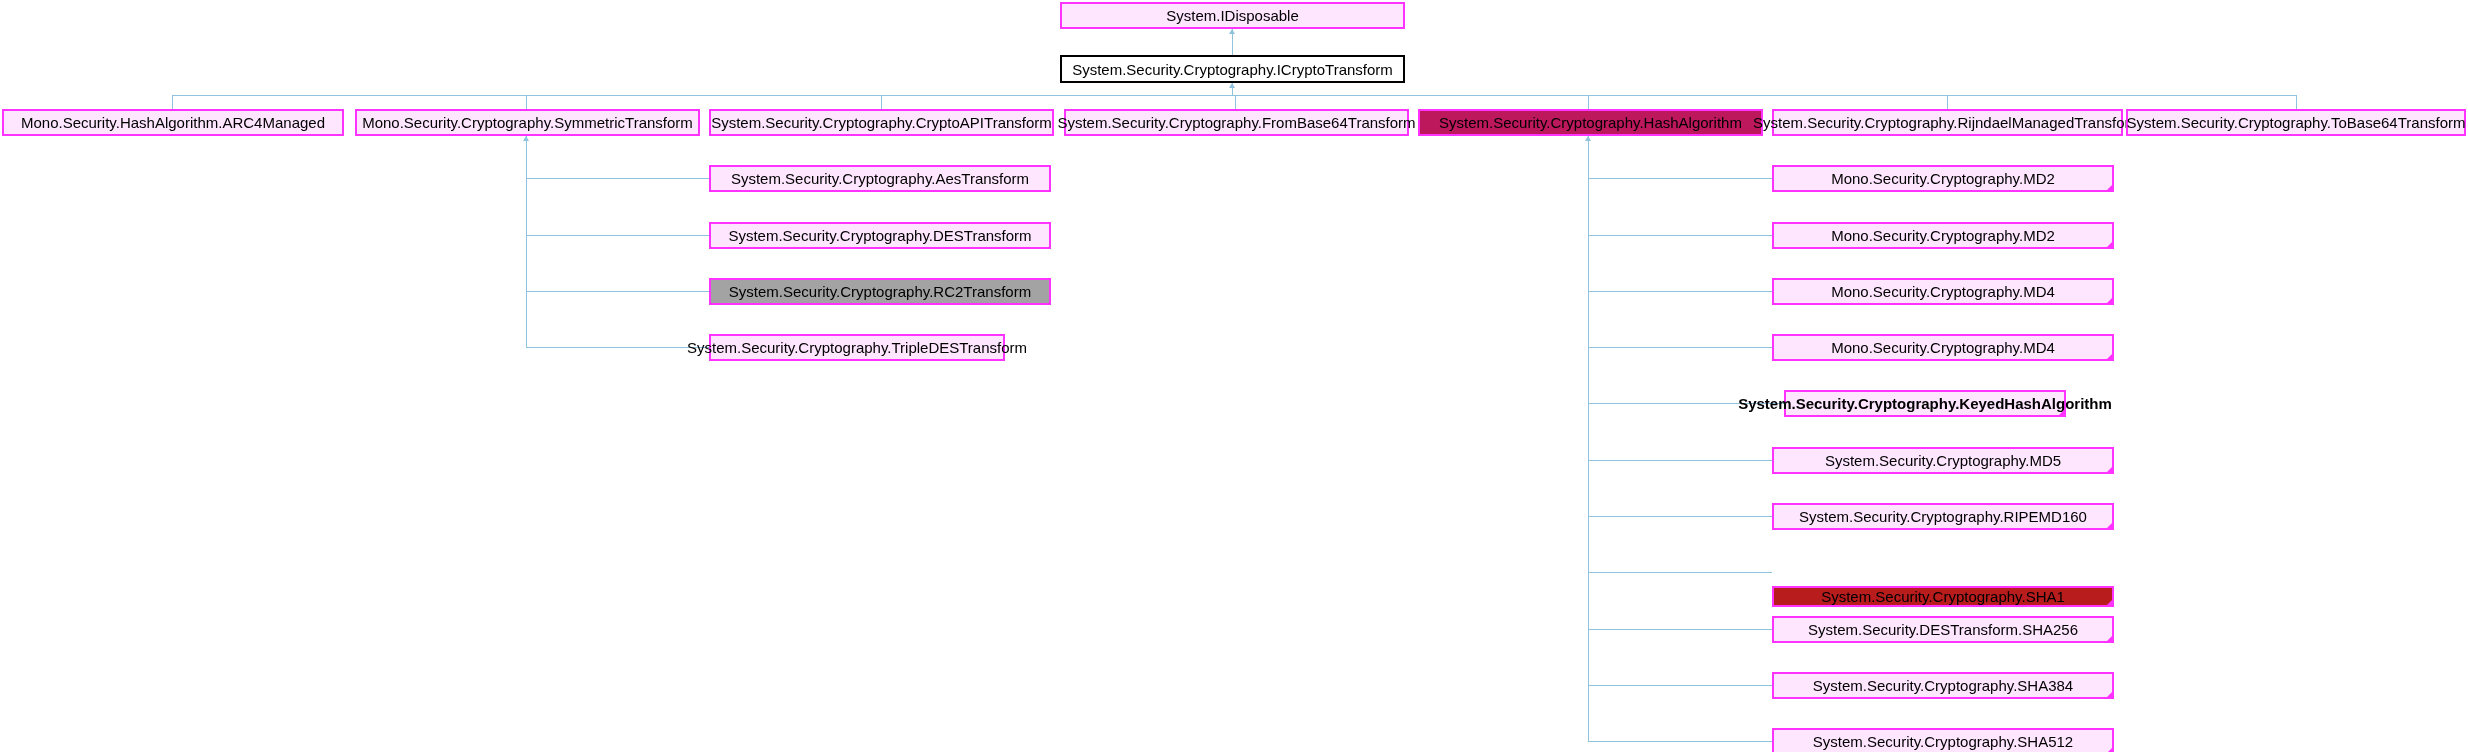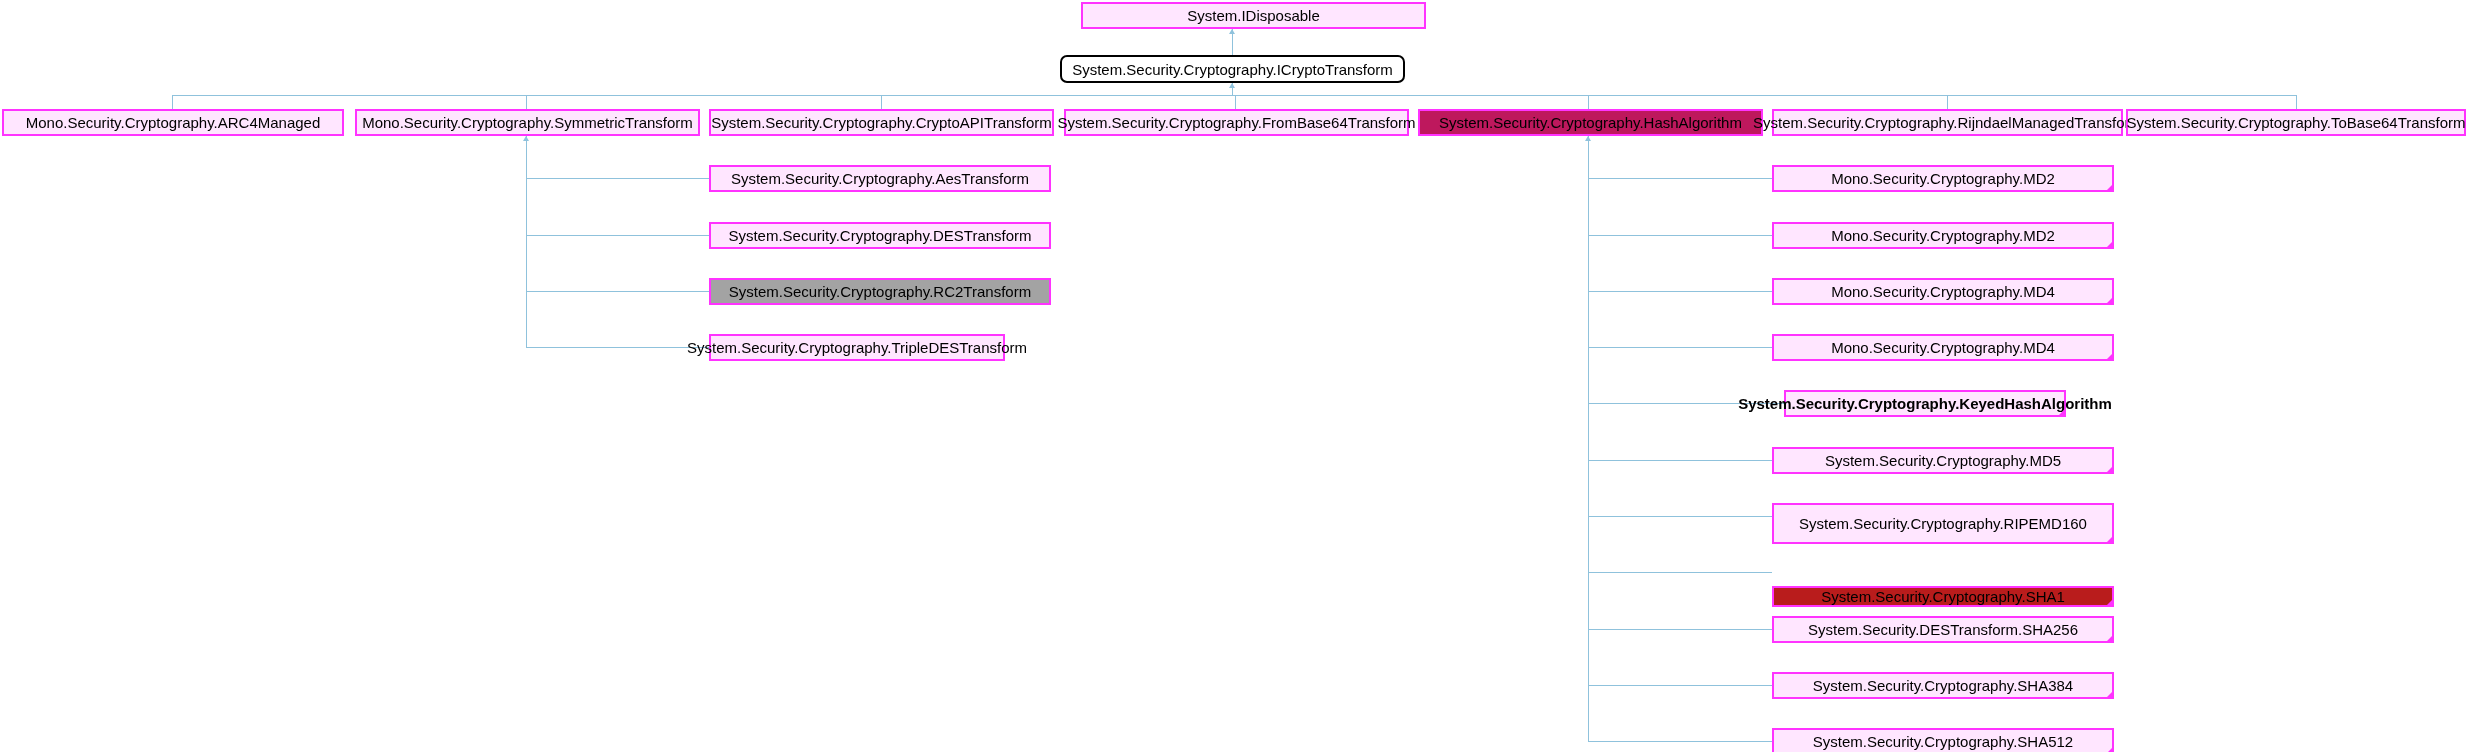--- a/index.html
+++ b/index.html
@@ -94,38 +94,38 @@
       <div class="edge h" style="left: 1588px; top: 403px; width: 196px; background: rgb(143, 194, 220);"></div>
       <div class="edge h" style="left: 1588px; top: 460px; width: 184px; background: rgb(143, 194, 220);"></div>
       <div class="edge h" style="left: 1588px; top: 516px; width: 184px; background: rgb(143, 194, 220);"></div>
       <div class="edge h" style="left: 1588px; top: 572px; width: 184px; background: rgb(143, 194, 220);"></div>
       <div class="edge h" style="left: 1588px; top: 629px; width: 184px; background: rgb(143, 194, 220);"></div>
       <div class="edge h" style="left: 1588px; top: 685px; width: 184px; background: rgb(143, 194, 220);"></div>
       <div class="edge h" style="left: 1588px; top: 741px; width: 184px; background: rgb(143, 194, 220);"></div>
     </div>
 
   <div id="nodes-layer">
-      <div class="node pink" style="left: 1060px; top: 2px; width: 345px; height: 27px; background: rgb(255, 230, 255); border-color: rgb(255, 51, 255); color: rgb(0, 0, 0); margin-left: 21px;">System.IDisposable</div>
-      <div class="node white" style="left: 1060px; top: 55px; width: 345px; height: 28px; background: rgb(255, 255, 255); border-color: rgb(0, 0, 0); color: rgb(0, 0, 0); border-radius: 7px;">System.Security.Cryptography.ICryptoTransform</div>
-      <div class="node pink" style="left: 2px; top: 109px; width: 342px; height: 27px; background: rgb(255, 230, 255); border-color: rgb(255, 51, 255); color: rgb(0, 0, 0);">Mono.Security.Cryptography.ARC4Managed</div>
+      <div class="node pink" style="left: 1060px; top: 2px; width: 345px; height: 27px; background: rgb(255, 230, 255); border-color: rgb(255, 51, 255); color: rgb(0, 0, 0);">System.IDisposable</div>
+      <div class="node white" style="left: 1060px; top: 55px; width: 345px; height: 28px; background: rgb(255, 255, 255); border-color: rgb(0, 0, 0); color: rgb(0, 0, 0);">System.Security.Cryptography.ICryptoTransform</div>
+      <div class="node pink" style="left: 2px; top: 109px; width: 342px; height: 27px; background: rgb(255, 230, 255); border-color: rgb(255, 51, 255); color: rgb(0, 0, 0);">Mono.Security.HashAlgorithm.ARC4Managed</div>
       <div class="node pink" style="left: 355px; top: 109px; width: 345px; height: 27px; background: rgb(255, 230, 255); border-color: rgb(255, 51, 255); color: rgb(0, 0, 0);">Mono.Security.Cryptography.SymmetricTransform</div>
       <div class="node pink" style="left: 709px; top: 109px; width: 345px; height: 27px; background: rgb(255, 230, 255); border-color: rgb(255, 51, 255); color: rgb(0, 0, 0);">System.Security.Cryptography.CryptoAPITransform</div>
       <div class="node pink" style="left: 1064px; top: 109px; width: 345px; height: 27px; background: rgb(255, 230, 255); border-color: rgb(255, 51, 255); color: rgb(0, 0, 0);">System.Security.Cryptography.FromBase64Transform</div>
       <div class="node pink" style="left: 1418px; top: 109px; width: 345px; height: 27px; background: #be185d; border-color: rgb(255, 51, 255); color: rgb(0, 0, 0);">System.Security.Cryptography.HashAlgorithm</div>
       <div class="node pink" style="left: 1772px; top: 109px; width: 351px; height: 27px; background: rgb(255, 230, 255); border-color: rgb(255, 51, 255); color: rgb(0, 0, 0);">System.Security.Cryptography.RijndaelManagedTransform</div>
       <div class="node pink" style="left: 2126px; top: 109px; width: 340px; height: 27px; background: rgb(255, 230, 255); border-color: rgb(255, 51, 255); color: rgb(0, 0, 0);">System.Security.Cryptography.ToBase64Transform</div>
       <div class="node pink" style="left: 709px; top: 165px; width: 342px; height: 27px; background: rgb(255, 230, 255); border-color: rgb(255, 51, 255); color: rgb(0, 0, 0);">System.Security.Cryptography.AesTransform</div>
       <div class="node pink" style="left: 709px; top: 222px; width: 342px; height: 27px; background: rgb(255, 230, 255); border-color: rgb(255, 51, 255); color: rgb(0, 0, 0);">System.Security.Cryptography.DESTransform</div>
       <div class="node pink" style="left: 709px; top: 278px; width: 342px; height: 27px; background: #a3a3a3; border-color: rgb(255, 51, 255); color: rgb(0, 0, 0);">System.Security.Cryptography.RC2Transform</div>
       <div class="node pink" style="left: 709px; top: 334px; width: 296px; height: 27px; background: rgb(255, 230, 255); border-color: rgb(255, 51, 255); color: rgb(0, 0, 0);">System.Security.Cryptography.TripleDESTransform</div>
       <div class="node pink folded" style="left: 1772px; top: 165px; width: 342px; height: 27px; background: rgb(255, 230, 255); border-color: rgb(255, 51, 255); color: rgb(0, 0, 0);">Mono.Security.Cryptography.MD2</div>
       <div class="node pink folded" style="left: 1772px; top: 222px; width: 342px; height: 27px; background: rgb(255, 230, 255); border-color: rgb(255, 51, 255); color: rgb(0, 0, 0);">Mono.Security.Cryptography.MD2</div>
       <div class="node pink folded" style="left: 1772px; top: 278px; width: 342px; height: 27px; background: rgb(255, 230, 255); border-color: rgb(255, 51, 255); color: rgb(0, 0, 0);">Mono.Security.Cryptography.MD4</div>
       <div class="node pink folded" style="left: 1772px; top: 334px; width: 342px; height: 27px; background: rgb(255, 230, 255); border-color: rgb(255, 51, 255); color: rgb(0, 0, 0);">Mono.Security.Cryptography.MD4</div>
       <div class="node pink folded" style="left: 1784px; top: 390px; width: 282px; height: 27px; background: rgb(255, 230, 255); border-color: rgb(255, 51, 255); color: rgb(0, 0, 0); font-weight: bold;">System.Security.Cryptography.KeyedHashAlgorithm</div>
       <div class="node pink folded" style="left: 1772px; top: 447px; width: 342px; height: 27px; background: rgb(255, 230, 255); border-color: rgb(255, 51, 255); color: rgb(0, 0, 0);">System.Security.Cryptography.MD5</div>
-      <div class="node pink folded" style="left: 1772px; top: 503px; width: 342px; height: 41px; background: rgb(255, 230, 255); border-color: rgb(255, 51, 255); color: rgb(0, 0, 0);">System.Security.Cryptography.RIPEMD160</div>
+      <div class="node pink folded" style="left: 1772px; top: 503px; width: 342px; height: 27px; background: rgb(255, 230, 255); border-color: rgb(255, 51, 255); color: rgb(0, 0, 0);">System.Security.Cryptography.RIPEMD160</div>
       <div class="node pink folded" style="left: 1772px; top: 559px; width: 342px; height: 21px; background: #b91c1c; border-color: rgb(255, 51, 255); color: rgb(0, 0, 0); margin-top: 27px;">System.Security.Cryptography.SHA1</div>
       <div class="node pink folded" style="left: 1772px; top: 616px; width: 342px; height: 27px; background: rgb(255, 230, 255); border-color: rgb(255, 51, 255); color: rgb(0, 0, 0);">System.Security.DESTransform.SHA256</div>
       <div class="node pink folded" style="left: 1772px; top: 672px; width: 342px; height: 27px; background: rgb(255, 230, 255); border-color: rgb(255, 51, 255); color: rgb(0, 0, 0);">System.Security.Cryptography.SHA384</div>
       <div class="node pink folded" style="left: 1772px; top: 728px; width: 342px; height: 27px; background: rgb(255, 230, 255); border-color: rgb(255, 51, 255); color: rgb(0, 0, 0);">System.Security.Cryptography.SHA512</div>
     </div>
 </div>
 
 </body></html>

